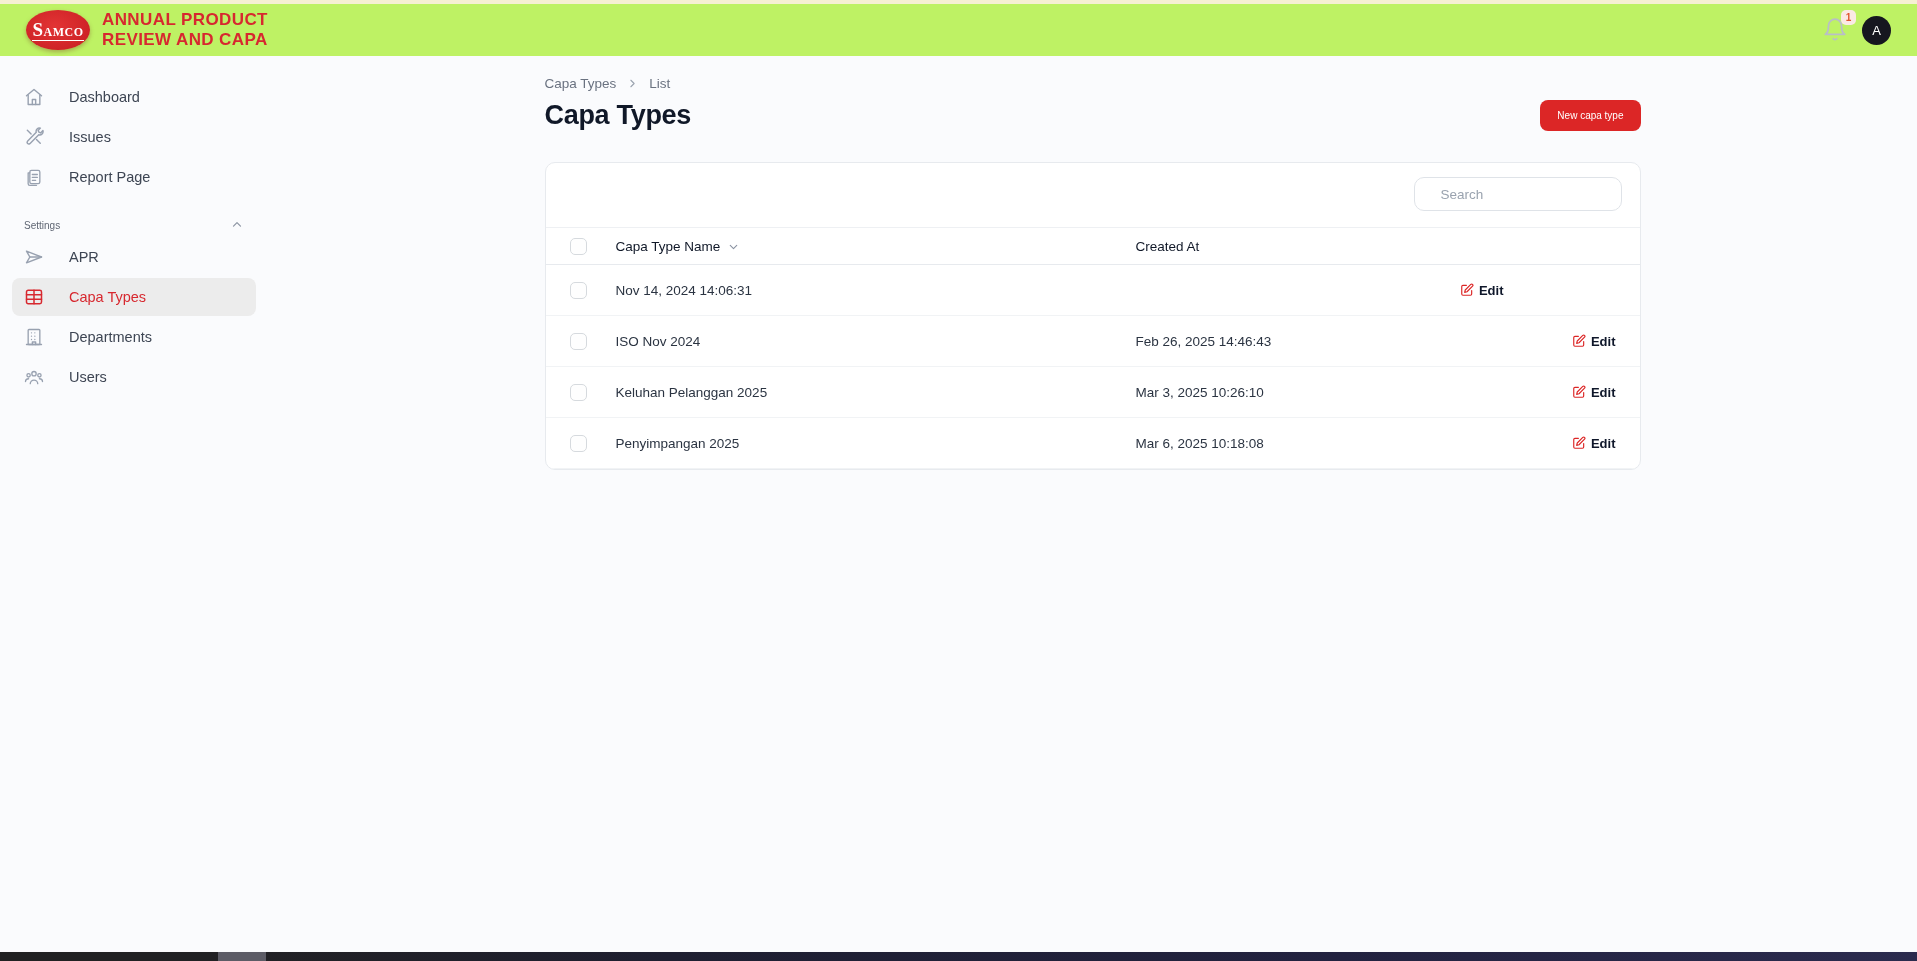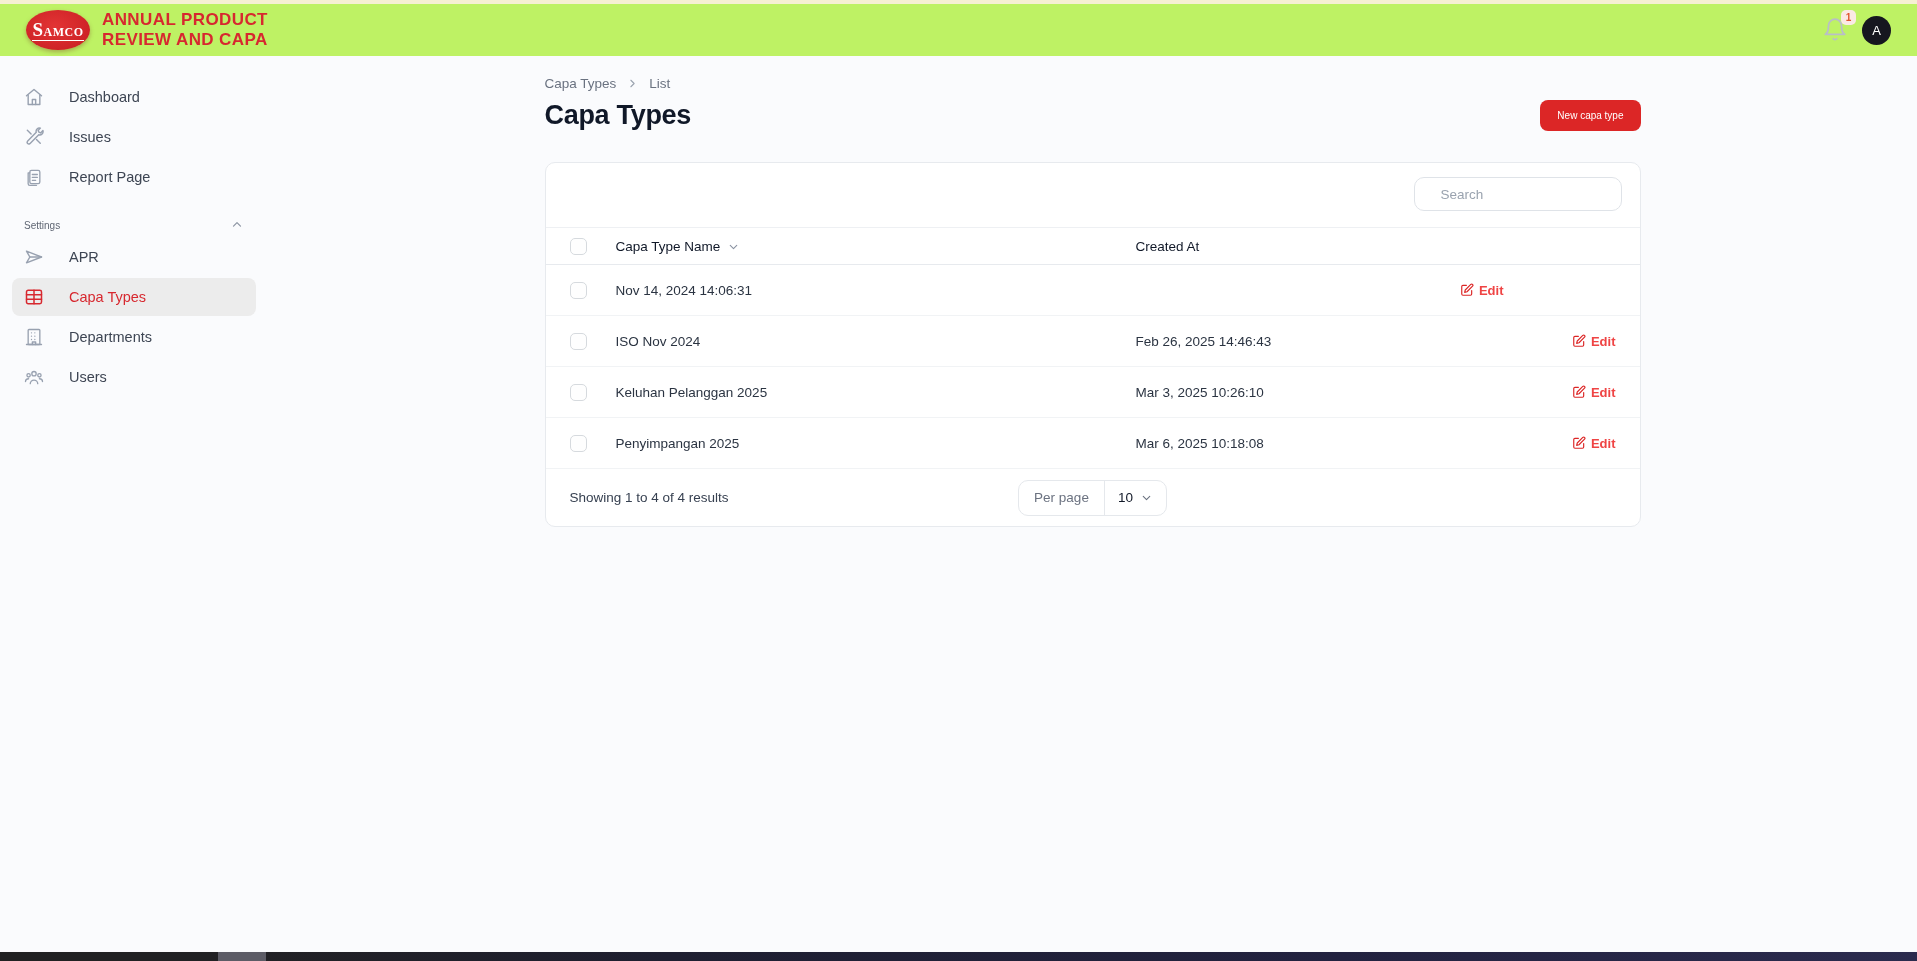--- a/index.html
+++ b/index.html
@@ -80,21 +80,21 @@
   .thead {
     height:38px; border-top:1px solid #eef0f3; border-bottom:1px solid #e7eaee;
     font-size:13.5px; font-weight:400; color:#101828;
   }
   .th-name { display:flex; align-items:center; gap:7px; cursor:pointer; }
   .trow { height:51px; border-bottom:1px solid #f1f3f5; font-size:13.5px; color:#2b3442; }
   .checkbox {
     width:17px; height:17px; border:1px solid #d6dade; border-radius:5px; background:#fefefe; cursor:pointer;
   }
   .edit-link {
-    justify-self:end; display:flex; align-items:center; gap:5px; color:#ef4444;
+    justify-self:end; display:flex; align-items:center; gap:5px; color:#0f172a;
     font-size:13px; font-weight:600; cursor:pointer;
   }
   
   .card-footer { display:flex; align-items:center; padding:11px 24px; height:57px; }
   .foot-left { flex:1; font-size:13.5px; color:#374151; }
   .foot-right { flex:1; }
   .perpage {
     display:flex; align-items:stretch; height:36px; border:1px solid #e5e8ec;
     border-radius:10px; background:#fff; overflow:hidden; cursor:pointer;
   }
@@ -282,33 +282,20 @@
           <span>Mar 6, 2025 10:18:08</span>
           <span class="edit-link">
             <svg width="14" height="14" viewBox="0 0 24 24" fill="none" stroke="#dc2626" stroke-width="2" stroke-linecap="round" stroke-linejoin="round">
                 <path d="M11 4H5a2 2 0 0 0-2 2v13a2 2 0 0 0 2 2h13a2 2 0 0 0 2-2v-6"></path>
                 <path d="M18.5 2.5a2.1 2.1 0 0 1 3 3L12 15l-4 1 1-4z"></path>
               </svg>
             <span>Edit</span>
           </span>
         </div>
 
-        <div class="card-footer">
-          <div class="foot-left">Showing 1 to 4 of 4 results</div>
-          <div class="perpage">
-            <span class="pp-label">Per page</span>
-            <span class="pp-value">
-              <span>10</span>
-              <svg width="13" height="13" viewBox="0 0 24 24" fill="none" stroke="#6b7280" stroke-width="2" stroke-linecap="round" stroke-linejoin="round">
-                  <path d="M6 10l6 6 6-6"></path>
-                </svg>
-            </span>
-          </div>
-          <div class="foot-right"></div>
-        </div>
       </section>
     </div>
   </main>
 </div>
 
 <div class="bottom-bar">
   <div class="bb-thumb"></div>
 </div>
 
 </body></html>

